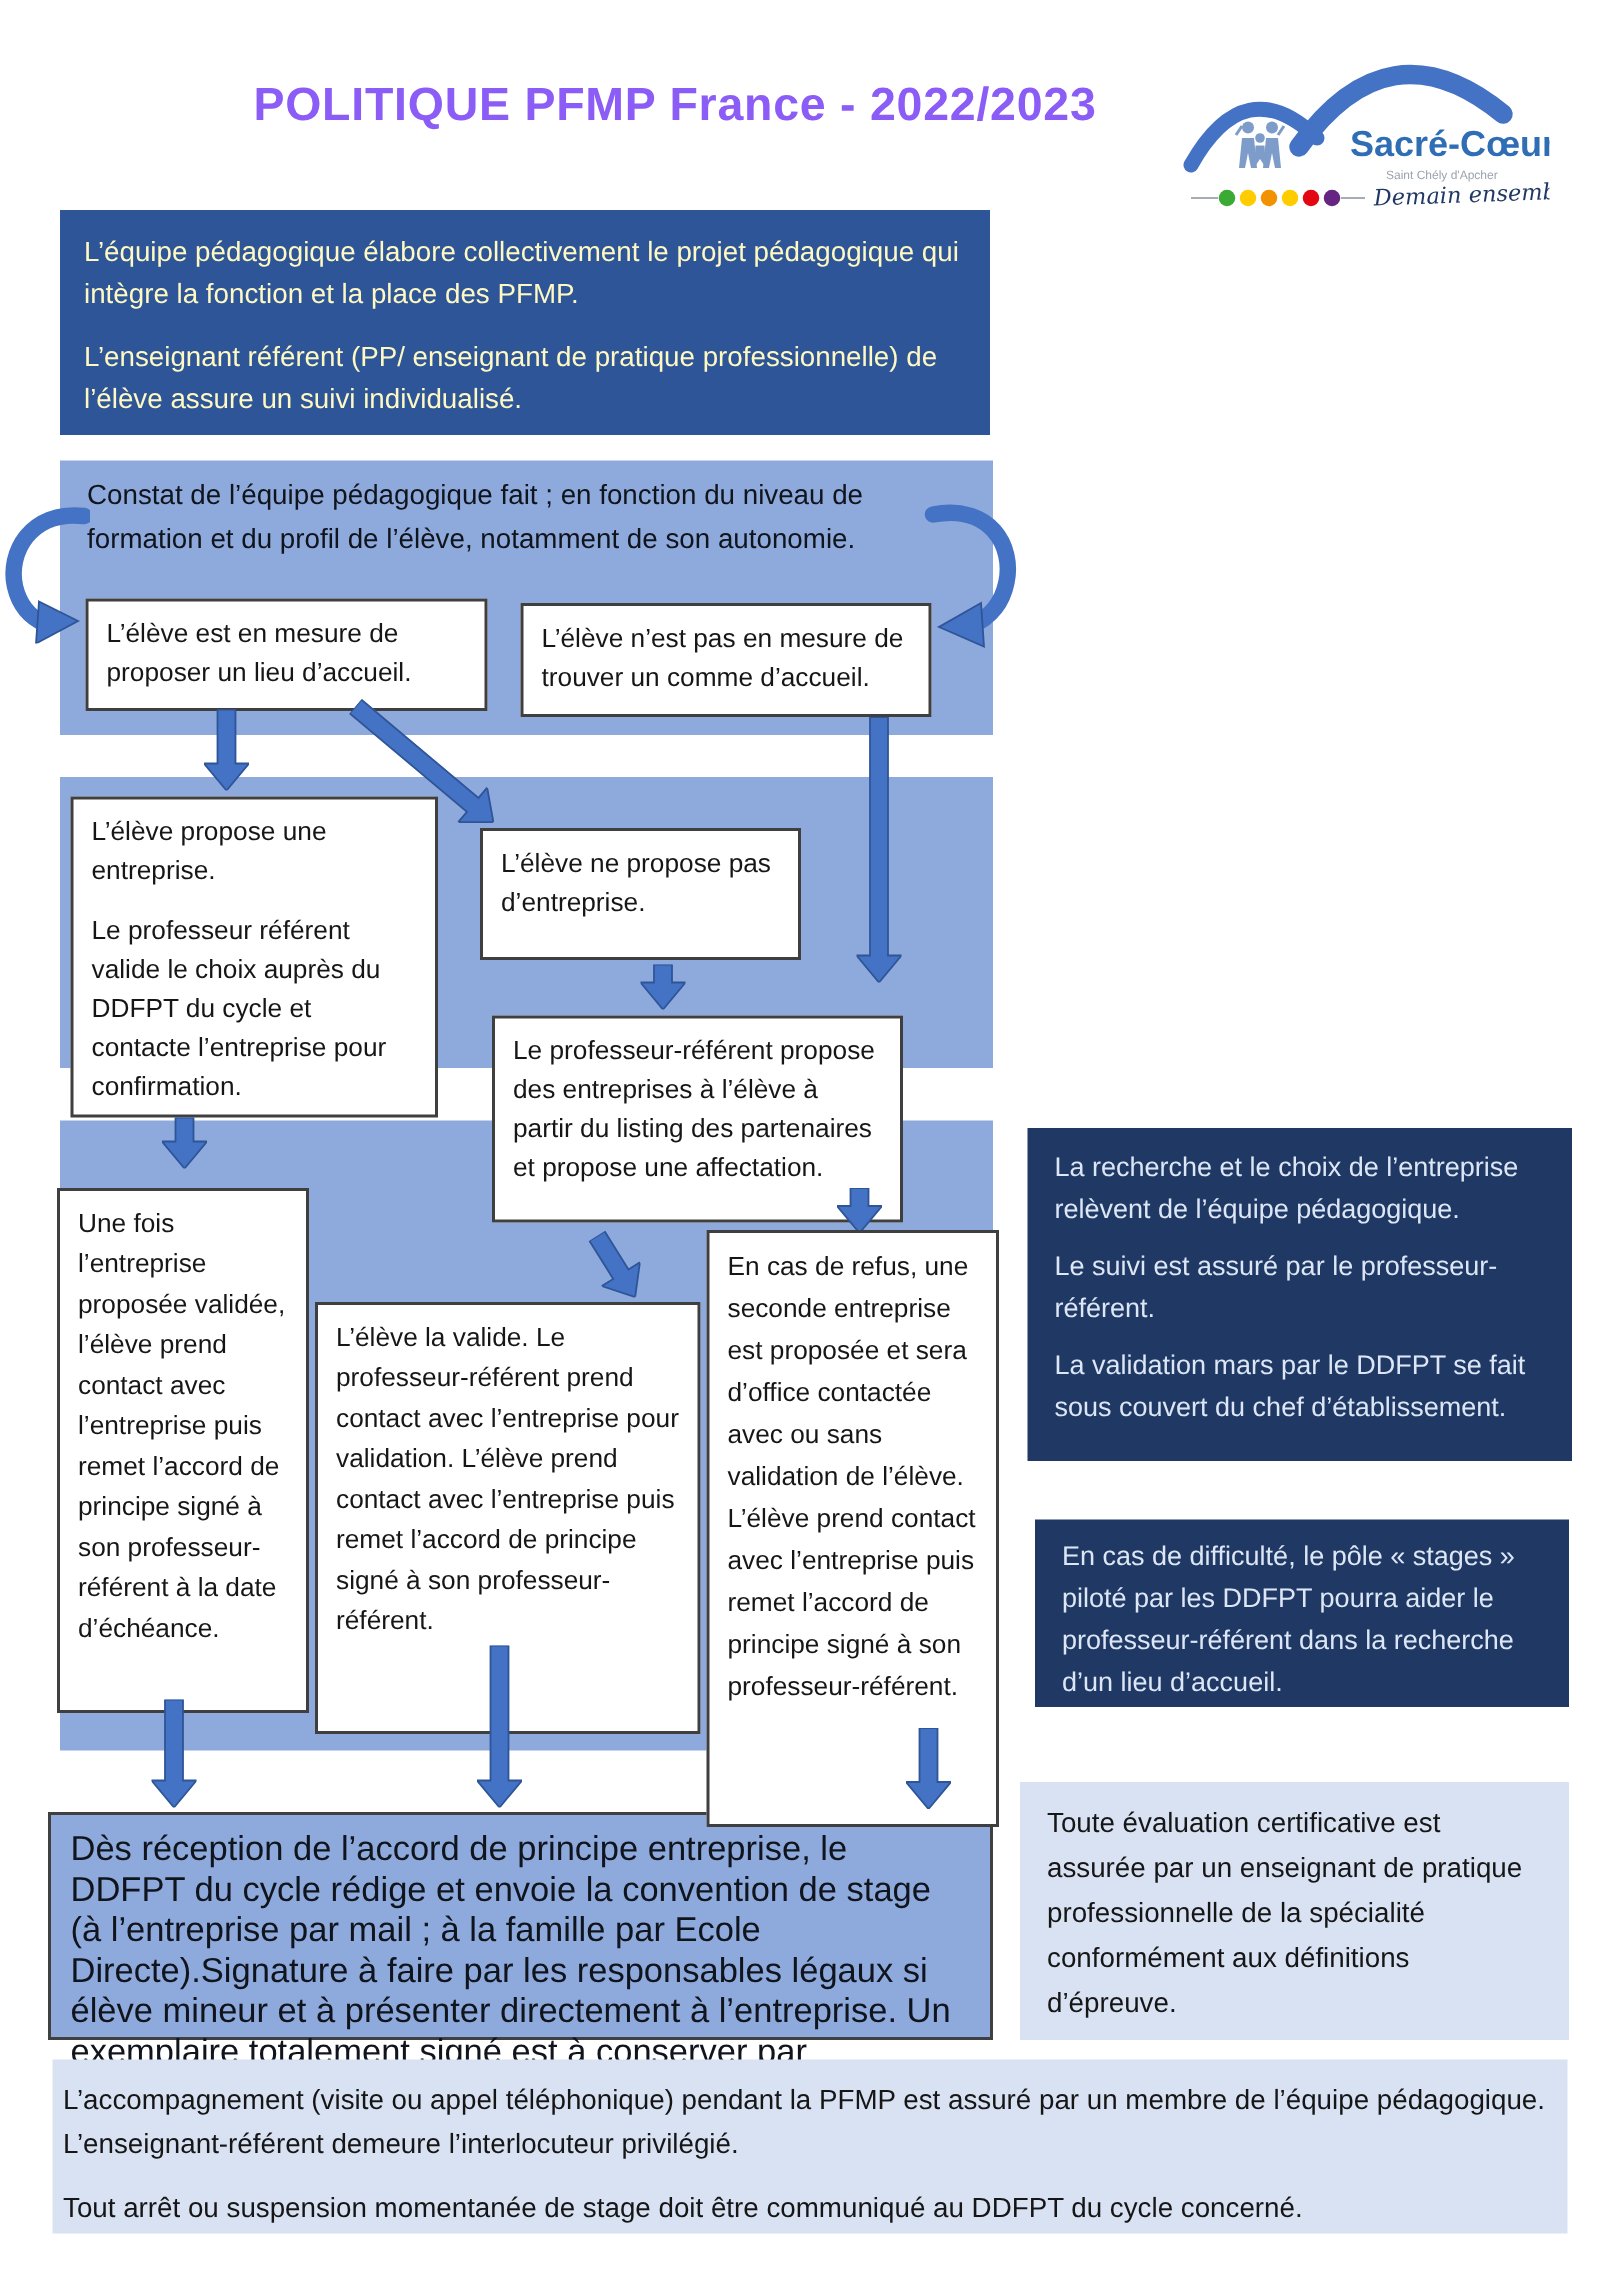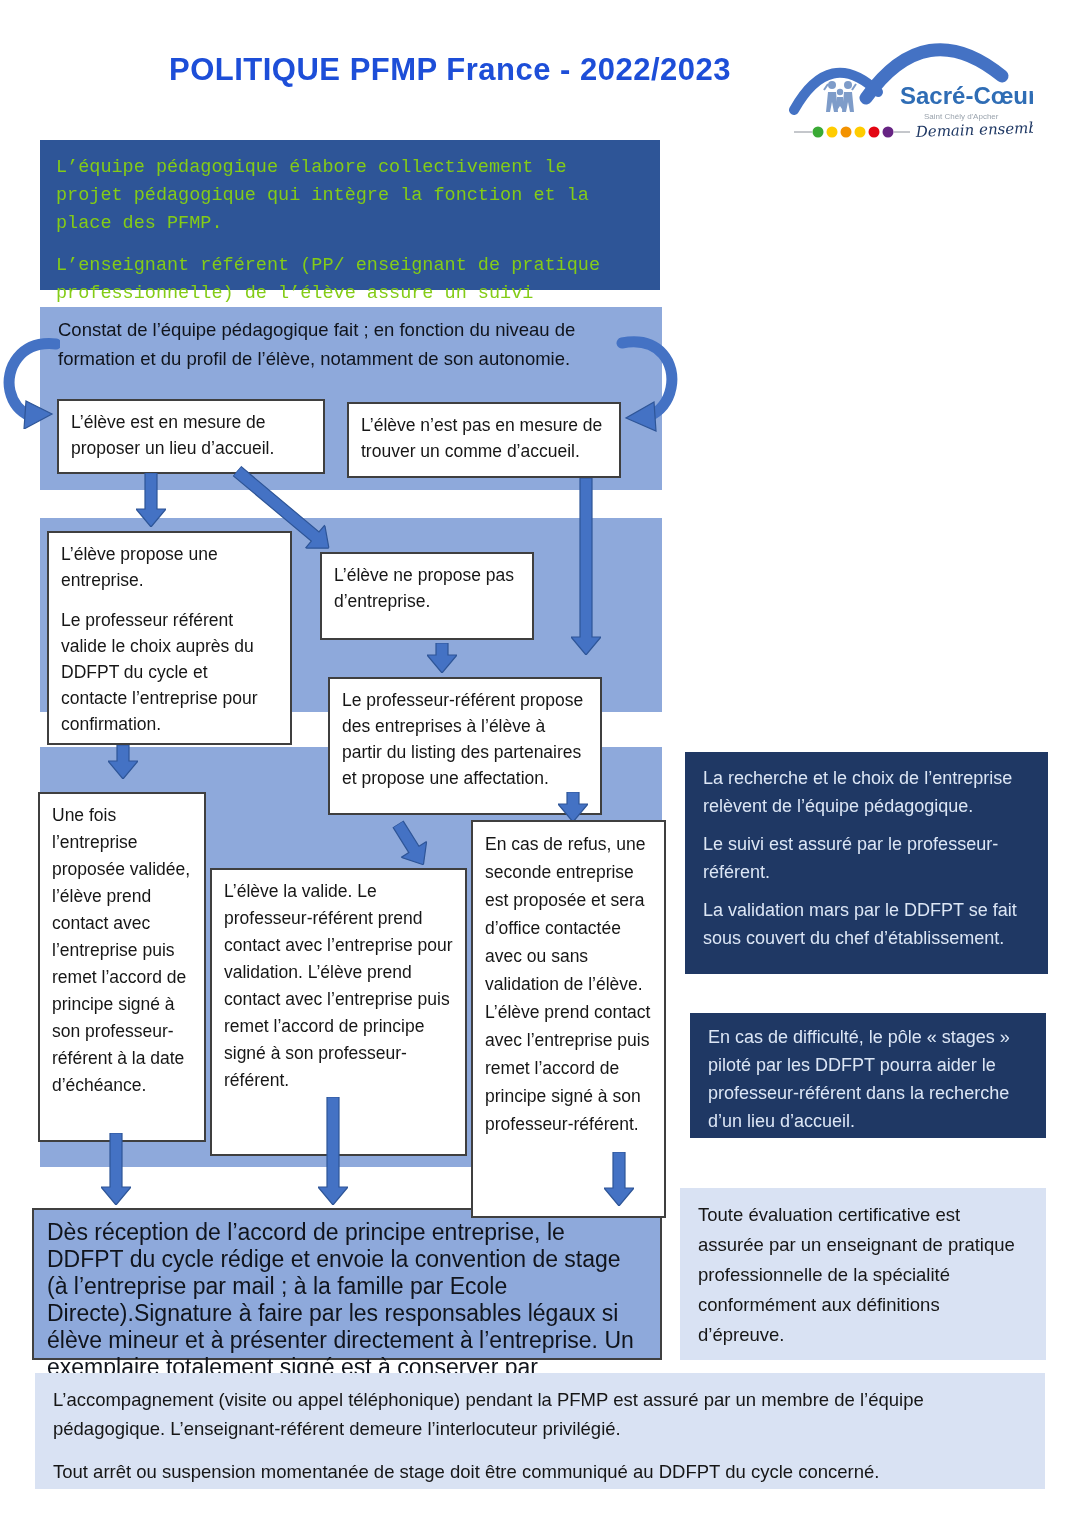--- a/index.html
+++ b/index.html
@@ -1,20 +1,20 @@
 <!DOCTYPE html>
 <html lang="fr"><head>
 <meta charset="utf-8">
 <style>
   html,body{margin:0;padding:0;background:#ffffff;}
   .page{position:relative;width:1080px;height:1527px;background:#ffffff;
         font-family:"Liberation Sans",sans-serif;overflow:hidden;}
   .abs{position:absolute;}
-  .title{font-size:31px;font-weight:bold;color:#1d4ed8;text-align:center;letter-spacing:.5px;}
-  .darkbox{background:#2E5597;color:#84cc16;font-size:18.5px;line-height:28px;box-sizing:border-box;font-family:Liberation Mono, monospace;}
+  .title{font-size:31px;font-weight:bold;color:#8b5cf6;text-align:center;letter-spacing:.5px;}
+  .darkbox{background:#2E5597;color:#fef9c3;font-size:18.5px;line-height:28px;box-sizing:border-box;}
   .navybox{background:#1F3864;color:#DCE6F5;font-size:18px;line-height:28px;box-sizing:border-box;padding:12px 18px;z-index:1;}
   .band{background:#8EA9DB;z-index:1;}
   .whitebox{background:#ffffff;border:2px solid #3F3F3F;color:#161616;
             font-size:17.5px;line-height:26px;box-sizing:border-box;padding:8px 12px;z-index:3;overflow:hidden;}
   .palebox{background:#D9E2F3;color:#161616;font-size:18.5px;line-height:30px;box-sizing:border-box;padding:12px 18px;z-index:1;}
   .bandtext{color:#10141c;font-size:18.5px;line-height:29px;z-index:2;}
   .conventionbox{background:#8EA9DB;border:2px solid #404040;color:#10141c;
                  font-size:23px;line-height:27px;box-sizing:border-box;padding:9px 13px;z-index:1;}
   p{margin:0;}
   .gap{margin-top:14px;}
@@ -145,18 +145,18 @@
   <div class="abs navybox" style="left:685px;top:752px;width:363px;height:222px;">
     <p>La recherche et le choix de l’entreprise relèvent de l’équipe pédagogique.</p>
     <p class="gap10">Le suivi est assuré par le professeur-référent.</p>
     <p class="gap10">La validation mars par le DDFPT se fait sous couvert du chef d’établissement.</p>
   </div>
 
   <div class="abs navybox" style="left:690px;top:1013px;width:356px;height:125px;padding:10px 18px;">En cas de difficulté, le pôle « stages » piloté par les DDFPT pourra aider le professeur-référent dans la recherche d’un lieu d’accueil.</div>
 
   <div class="abs palebox" style="left:680px;top:1188px;width:366px;height:172px;">Toute évaluation certificative est assurée par un enseignant de pratique professionnelle de la spécialité conformément aux définitions d’épreuve.</div>
 
-  <div class="abs palebox" style="left:35px;top:1373px;width:1010px;height:116px;padding:12px 18px;line-height:29px;">
+  <div class="abs palebox" style="left:35px;top:1373px;width:1010px;height:116px;padding:12px 7px;line-height:29px;">
     <p>L’accompagnement (visite ou appel téléphonique) pendant la PFMP est assuré par un membre de l’équipe pédagogique. L’enseignant-référent demeure l’interlocuteur privilégié.</p>
     <p class="gap">Tout arrêt ou suspension momentanée de stage doit être communiqué au DDFPT du cycle concerné.</p>
   </div>
 
 </div>
 
 </body></html>

